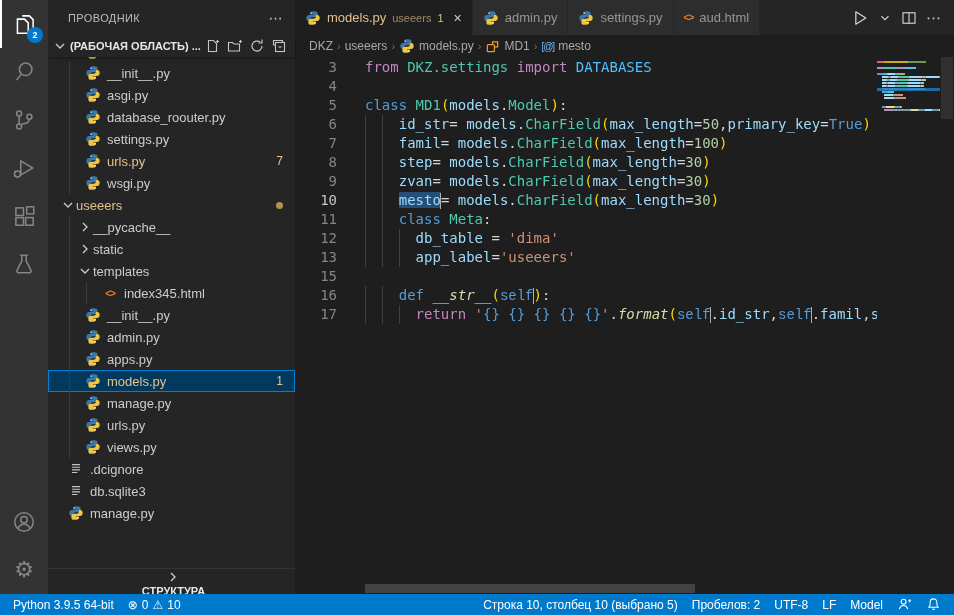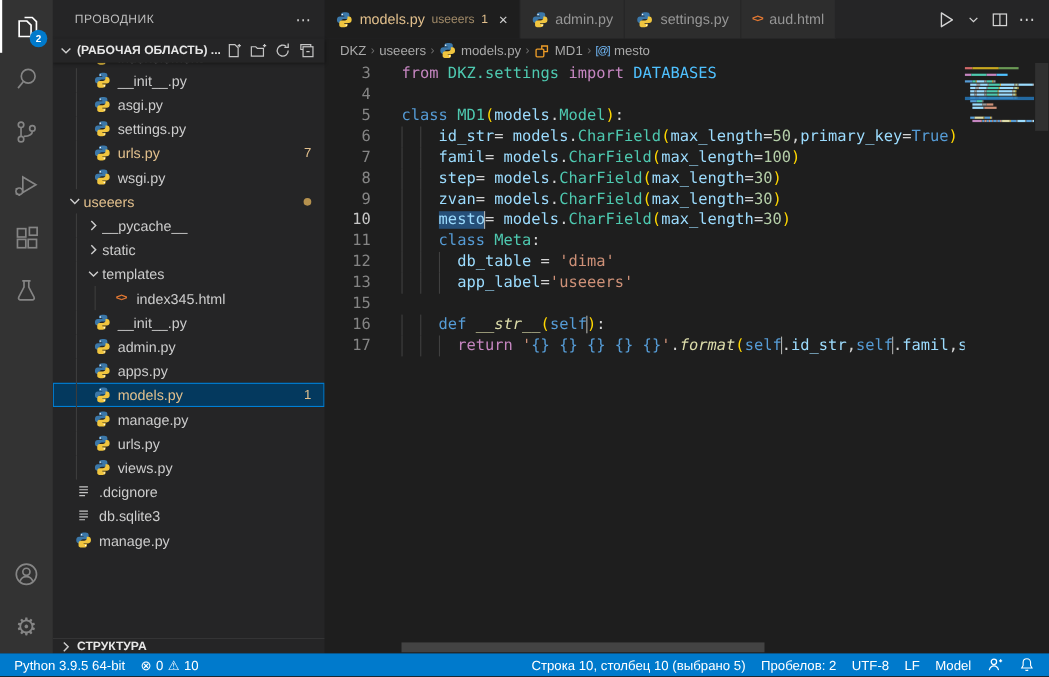--- a/index.html
+++ b/index.html
@@ -31,21 +31,21 @@
   .row.clipped { height:5px; overflow:hidden; }
   .row.clipped .inner { margin-top:-15px; }
   .row .inner { display:flex; align-items:center; height:22px; }
   .row .chev { width:16px; display:flex; justify-content:center; flex:none; }
   .row .ficon { width:16px; height:16px; margin-right:6px; display:flex; align-items:center; justify-content:center; flex:none; }
   .row.gold .label { color:#e2c08d; }
   .row.selected { background:#04395e; outline:1px solid #007fd4; outline-offset:-1px; }
   .row .badge { position:absolute; right:12px; font-size:12px; color:#e2c08d; }
   .row .dot { position:absolute; right:12px; width:7px; height:7px; border-radius:50%; background:#b5914e; }
   .guide-v { position:absolute; top:0; bottom:0; width:1px; background:#3c3c3c; }
-  .sb-outline { position:absolute; left:0; right:0; bottom:0; height:14px; display:flex; align-items:center; padding-left:4px; font-size:11px; font-weight:bold; color:#e7e7e7; border-top:1px solid rgba(255,255,255,.07); }
+  .sb-outline { position:absolute; left:0; right:0; bottom:0; height:26px; display:flex; align-items:center; padding-left:4px; font-size:11px; font-weight:bold; color:#e7e7e7; border-top:1px solid rgba(255,255,255,.07);flex-direction:column; }
   .sb-outline .chev { margin-right:2px; display:flex; }
 
   
   .editor { position:absolute; left:295px; right:0; top:0; bottom:21px; background:#1e1e1e; }
   .tabbar { position:absolute; top:0; left:0; right:0; height:35px; background:#252526; display:flex; }
   .tabs { display:flex; height:35px; }
   .tab { display:flex; align-items:center; gap:6px; padding:0 10px; height:35px; background:#2d2d2d; border-right:1px solid #252526; font-size:13px; color:#969696; cursor:pointer; }
   .tab.active { background:#1e1e1e; color:#e2c08d; }
   .tab .desc { font-size:11px; opacity:.65; }
   .tab .tbadge { font-size:11px; color:#e2c08d; }
@@ -67,21 +67,21 @@
   .ln.cur { color:#c6c6c6; }
   .ltext { position:absolute; left:70px; top:0; white-space:pre; }
   .tk.kw    { color:#C586C0; }
   .tk.kw2   { color:#569CD6; }
   .tk.type  { color:#4EC9B0; }
   .tk.var   { color:#9CDCFE; }
   .tk.num   { color:#B5CEA8; }
   .tk.str   { color:#CE9178; }
   .tk.fn    { color:#DCDCAA;font-style:italic; }
   .tk.brk   { color:#ffd700; }
-  .tk.self  { color:#569CD6; }
+  .tk.self  { color:#569CD6;font-family:Liberation Mono, monospace; }
   .tk.brace { color:#569CD6; }
   .tk.plain { color:#D4D4D4; }
   .tk.const { color:#4FC1FF; }
   .tk.sel   { background:#264F78; }
   .cursor { display:inline-block; width:1px; height:16px; background:#aeafad; vertical-align:middle; margin-left:-1px; }
   .lguide { position:absolute; top:0; bottom:0; width:1px; background:#404040; }
 
   .minimap { position:absolute; top:0; right:14px; width:63px; bottom:0; overflow:hidden; padding-top:4px; }
   .mrow { height:2px; margin-bottom:1px; white-space:nowrap; font-size:0; }
   .mseg { display:inline-block; height:2px; }
@@ -253,20 +253,36 @@
               <span>
                 <svg class="ic" width="16" height="16" viewBox="0 0 16 16">
                   <path fill="#3b77a8" d="M7.9 1.2c-1.6 0-2.9.7-2.9 2v1.2h3v.6H3.9c-1.5 0-2.6 1.1-2.6 3s1 3 2.5 3h1.3V9.6c0-1.3 1.1-2.3 2.4-2.3h3c1.2 0 2.1-.9 2.1-2.1V3.2c0-1.3-1.3-2-2.9-2z"></path>
                   <path fill="#f0c53f" d="M8.1 14.8c1.6 0 2.9-.7 2.9-2v-1.2H8v-.6h4.1c1.5 0 2.6-1.1 2.6-3s-1-3-2.5-3h-1.3v1.4c0 1.3-1.1 2.3-2.4 2.3h-3c-1.2 0-2.1.9-2.1 2.1v2.1c0 1.3 1.3 1.9 2.7 1.9z"></path>
                   <circle cx="6.2" cy="3.1" r=".65" fill="#fff"></circle>
                   <circle cx="9.8" cy="12.9" r=".65" fill="#fff"></circle>
                 </svg>
               </span>
             </span>
             <span class="label">asgi.py</span>
+          </div>
+          <div class="guide-v" style="left: 21px;"></div>
+        </div>
+        <div class="row">
+          <div class="inner" style="padding-left: 37px;">
+            <span class="ficon">
+              <span>
+                <svg class="ic" width="16" height="16" viewBox="0 0 16 16">
+                  <path fill="#3b77a8" d="M7.9 1.2c-1.6 0-2.9.7-2.9 2v1.2h3v.6H3.9c-1.5 0-2.6 1.1-2.6 3s1 3 2.5 3h1.3V9.6c0-1.3 1.1-2.3 2.4-2.3h3c1.2 0 2.1-.9 2.1-2.1V3.2c0-1.3-1.3-2-2.9-2z"></path>
+                  <path fill="#f0c53f" d="M8.1 14.8c1.6 0 2.9-.7 2.9-2v-1.2H8v-.6h4.1c1.5 0 2.6-1.1 2.6-3s-1-3-2.5-3h-1.3v1.4c0 1.3-1.1 2.3-2.4 2.3h-3c-1.2 0-2.1.9-2.1 2.1v2.1c0 1.3 1.3 1.9 2.7 1.9z"></path>
+                  <circle cx="6.2" cy="3.1" r=".65" fill="#fff"></circle>
+                  <circle cx="9.8" cy="12.9" r=".65" fill="#fff"></circle>
+                </svg>
+              </span>
+            </span>
+            <span class="label">database_roouter.py</span>
           </div>
           <div class="guide-v" style="left: 21px;"></div>
         </div>
         <div class="row">
           <div class="inner" style="padding-left: 37px;">
             <span class="ficon">
               <span>
                 <svg class="ic" width="16" height="16" viewBox="0 0 16 16">
                   <path fill="#3b77a8" d="M7.9 1.2c-1.6 0-2.9.7-2.9 2v1.2h3v.6H3.9c-1.5 0-2.6 1.1-2.6 3s1 3 2.5 3h1.3V9.6c0-1.3 1.1-2.3 2.4-2.3h3c1.2 0 2.1-.9 2.1-2.1V3.2c0-1.3-1.3-2-2.9-2z"></path>
                   <path fill="#f0c53f" d="M8.1 14.8c1.6 0 2.9-.7 2.9-2v-1.2H8v-.6h4.1c1.5 0 2.6-1.1 2.6-3s-1-3-2.5-3h-1.3v1.4c0 1.3-1.1 2.3-2.4 2.3h-3c-1.2 0-2.1.9-2.1 2.1v2.1c0 1.3 1.3 1.9 2.7 1.9z"></path>

